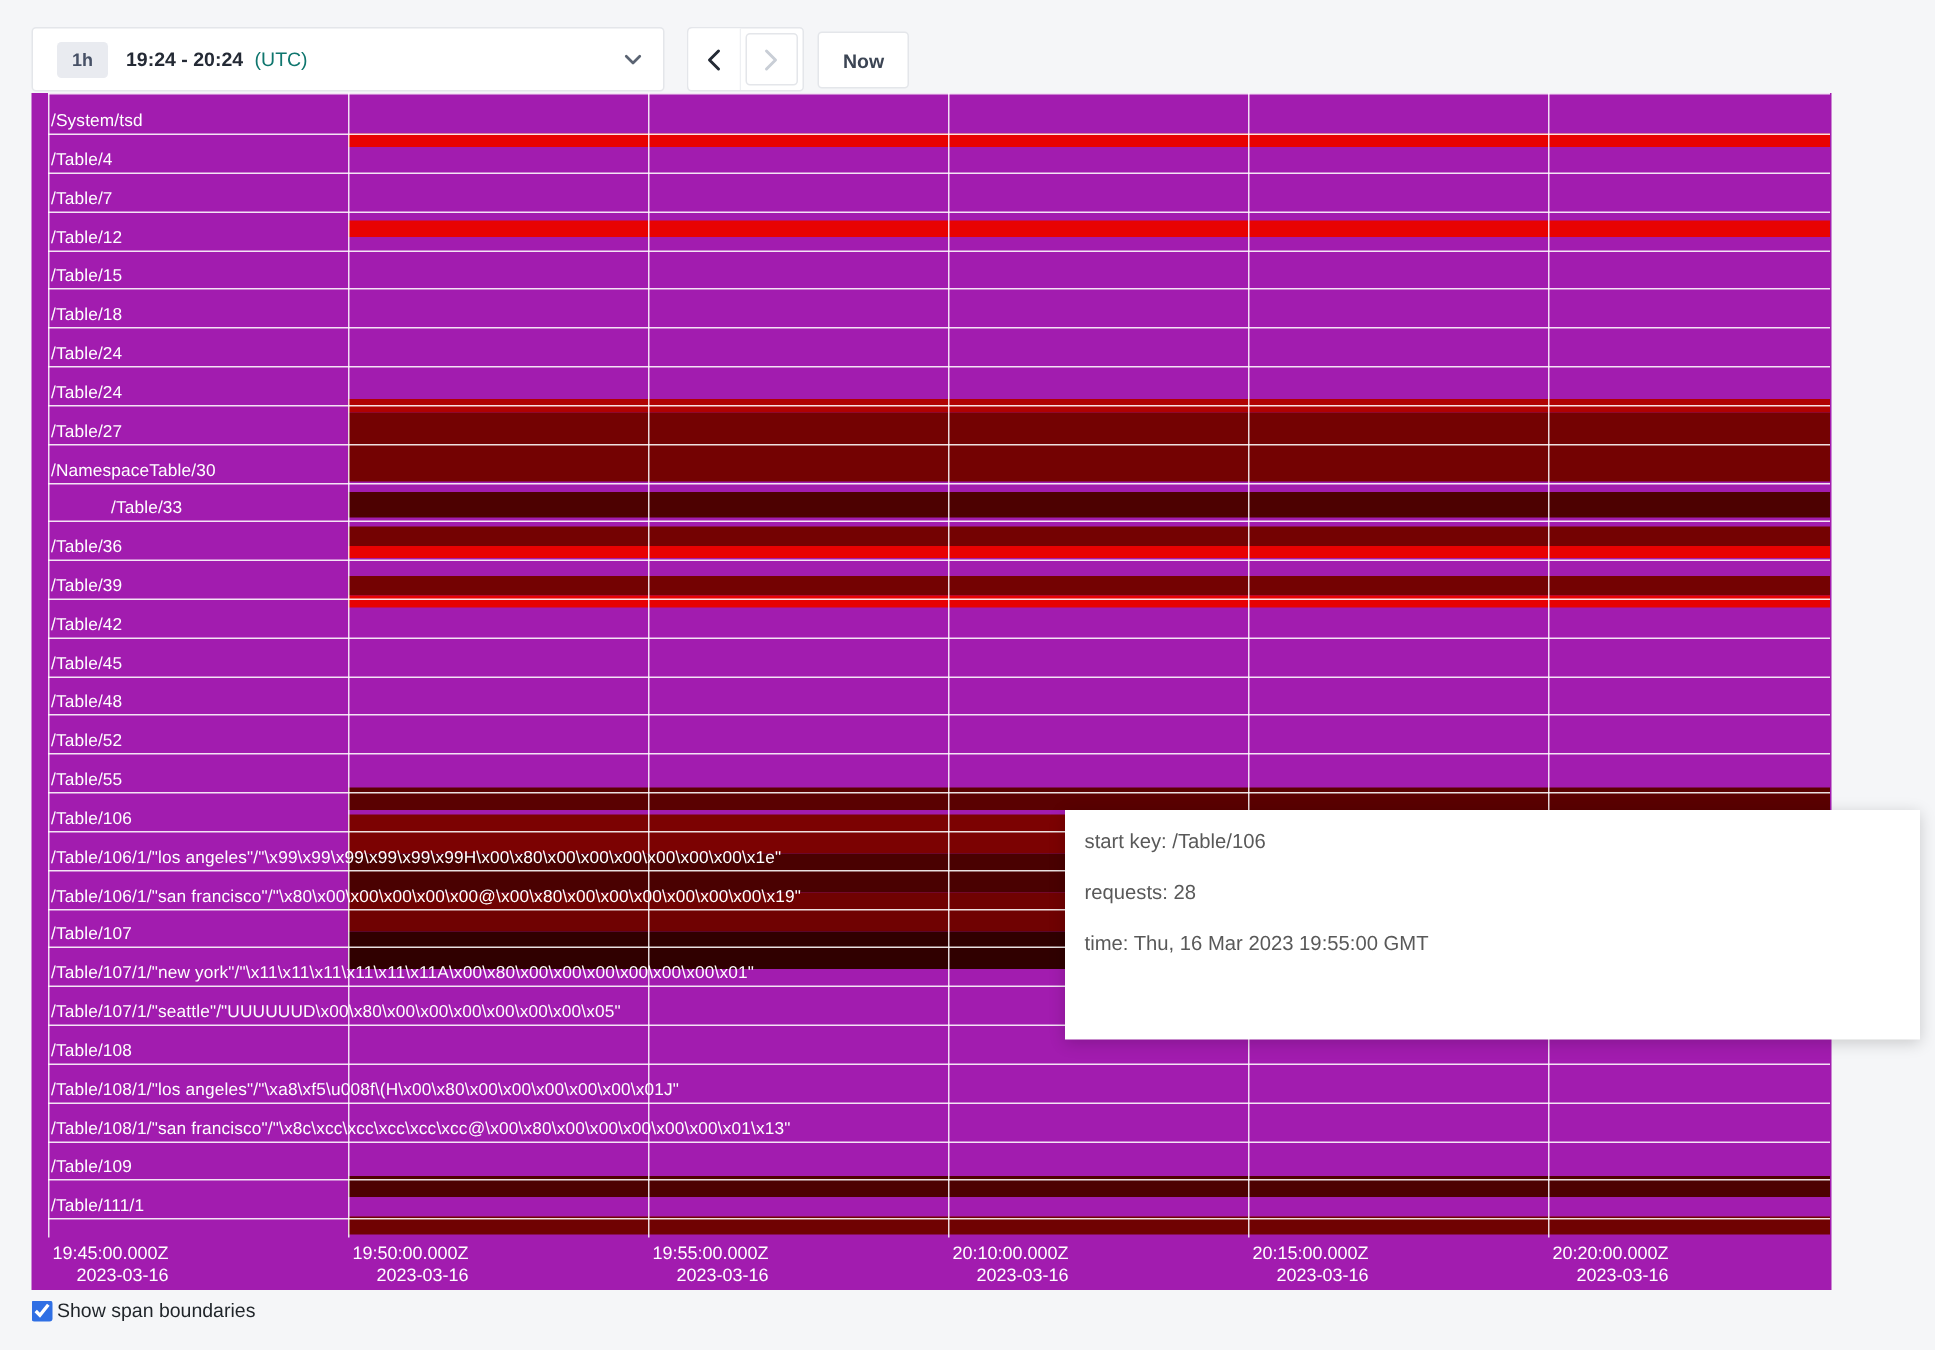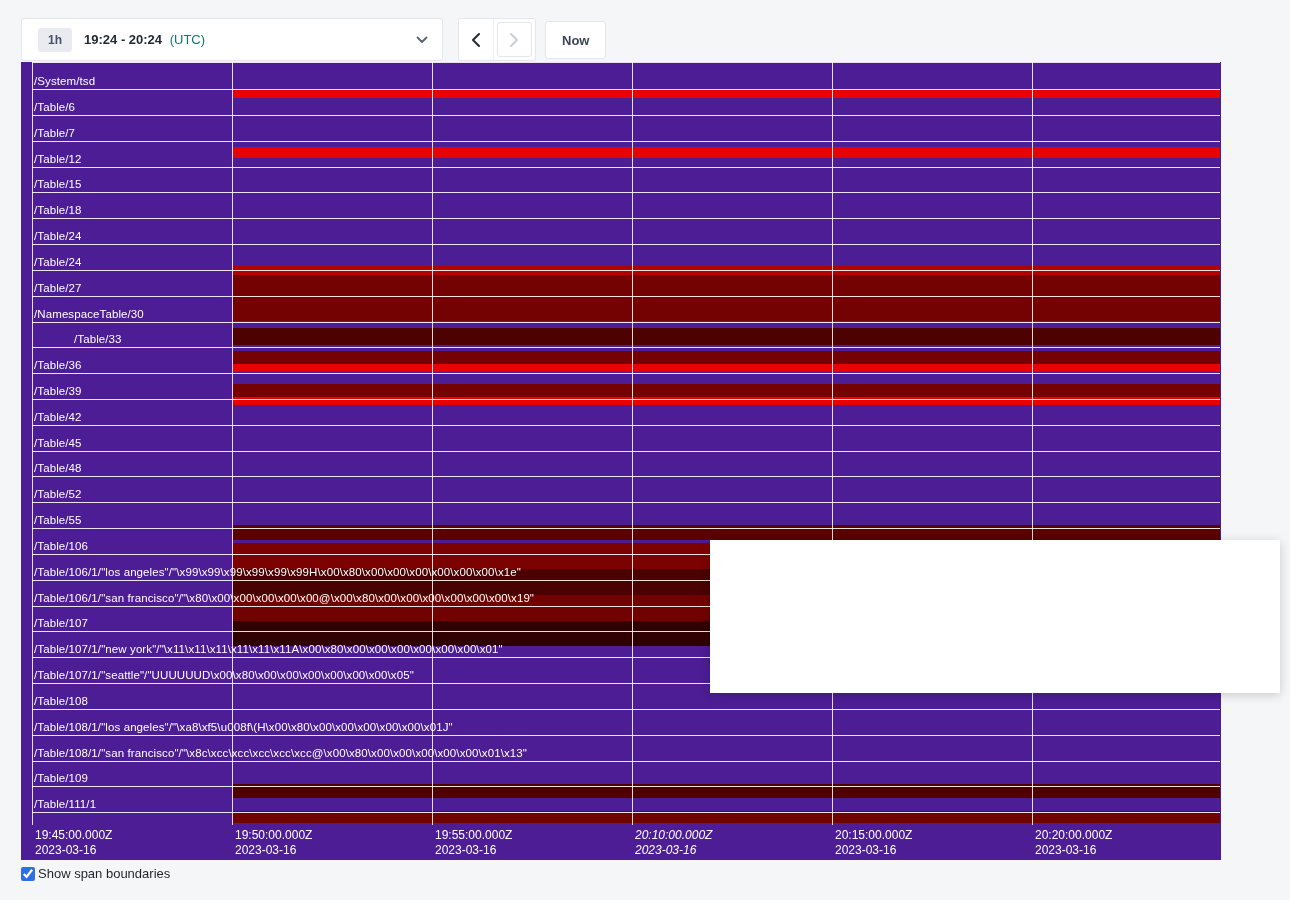--- a/index.html
+++ b/index.html
@@ -41,21 +41,21 @@
   .now-btn {
     position:absolute; left:545px; top:21px; height:38px; padding:0 16px;
     background:#fff; border:1px solid #e4e6ea; border-radius:3px;
     font-family:"Liberation Sans", sans-serif;
     font-size:13px; font-weight:700; color:#3c4554; cursor:pointer;
   }
 
   
   .kv-canvas {
     position:absolute; left:21px; top:62px; width:1200px; height:798px;
-    background:#4c1d95; overflow:hidden;
+    background:#a21caf; overflow:hidden;text-align:right;
   }
   .heat-band { position:absolute; left:211px; width:988px; }
   .gridline-v { position:absolute; top:0; width:1px; height:763px; background:rgba(255,255,255,0.85); }
   .boundary-line { position:absolute; left:11px; width:1188px; height:1px; background:rgba(255,255,255,0.88); }
   .row-label {
     position:absolute; left:13px; color:#fff; font-size:11.5px; line-height:14px;
     white-space:nowrap; letter-spacing:0.1px;
   }
   .x-label { position:absolute; top:766px; color:#fff; font-size:12px; line-height:15px; }
 
@@ -126,21 +126,21 @@
       <div class="gridline-v" style="left: 411px;"></div>
       <div class="gridline-v" style="left: 611px;"></div>
       <div class="gridline-v" style="left: 811px;"></div>
       <div class="gridline-v" style="left: 1011px;"></div>
     </div>
   <div id="rows-layer">
       <div class="boundary-line" style="top: 0px;"></div>
       <div class="boundary-line" style="top: 27px;"></div>
       <div class="row-label" style="top: 12px;">/System/tsd</div>
       <div class="boundary-line" style="top: 52.8px;"></div>
-      <div class="row-label" style="top: 37.8px;">/Table/6</div>
+      <div class="row-label" style="top: 37.8px;">/Table/4</div>
       <div class="boundary-line" style="top: 78.7px;"></div>
       <div class="row-label" style="top: 63.7px;">/Table/7</div>
       <div class="boundary-line" style="top: 104.5px;"></div>
       <div class="row-label" style="top: 89.5px;">/Table/12</div>
       <div class="boundary-line" style="top: 130.3px;"></div>
       <div class="row-label" style="top: 115.3px;">/Table/15</div>
       <div class="boundary-line" style="top: 156.1px;"></div>
       <div class="row-label" style="top: 141.1px;">/Table/18</div>
       <div class="boundary-line" style="top: 182px;"></div>
       <div class="row-label" style="top: 167px;">/Table/24</div>
@@ -195,34 +195,37 @@
         <div class="x-date">2023-03-16</div>
       </div>
       <div class="x-label" style="left: 214px;">
         <div class="x-time">19:50:00.000Z</div>
         <div class="x-date">2023-03-16</div>
       </div>
       <div class="x-label" style="left: 414px;">
         <div class="x-time">19:55:00.000Z</div>
         <div class="x-date">2023-03-16</div>
       </div>
-      <div class="x-label" style="left: 614px; font-style: italic;">
+      <div class="x-label" style="left: 614px;">
         <div class="x-time">20:10:00.000Z</div>
         <div class="x-date">2023-03-16</div>
       </div>
       <div class="x-label" style="left: 814px;">
         <div class="x-time">20:15:00.000Z</div>
         <div class="x-date">2023-03-16</div>
       </div>
       <div class="x-label" style="left: 1014px;">
         <div class="x-time">20:20:00.000Z</div>
         <div class="x-date">2023-03-16</div>
       </div>
     </div>
 </div>
 
 <div class="kv-tooltip">
+  <div>start key: /Table/106</div>
+  <div>requests: 28</div>
+  <div>time: Thu, 16 Mar 2023 19:55:00 GMT</div>
 </div>
 
 <div class="footer">
   <input type="checkbox" id="span-cb" checked="" style="">
   <label for="span-cb">Show span boundaries</label>
 </div>
 
 </body></html>

